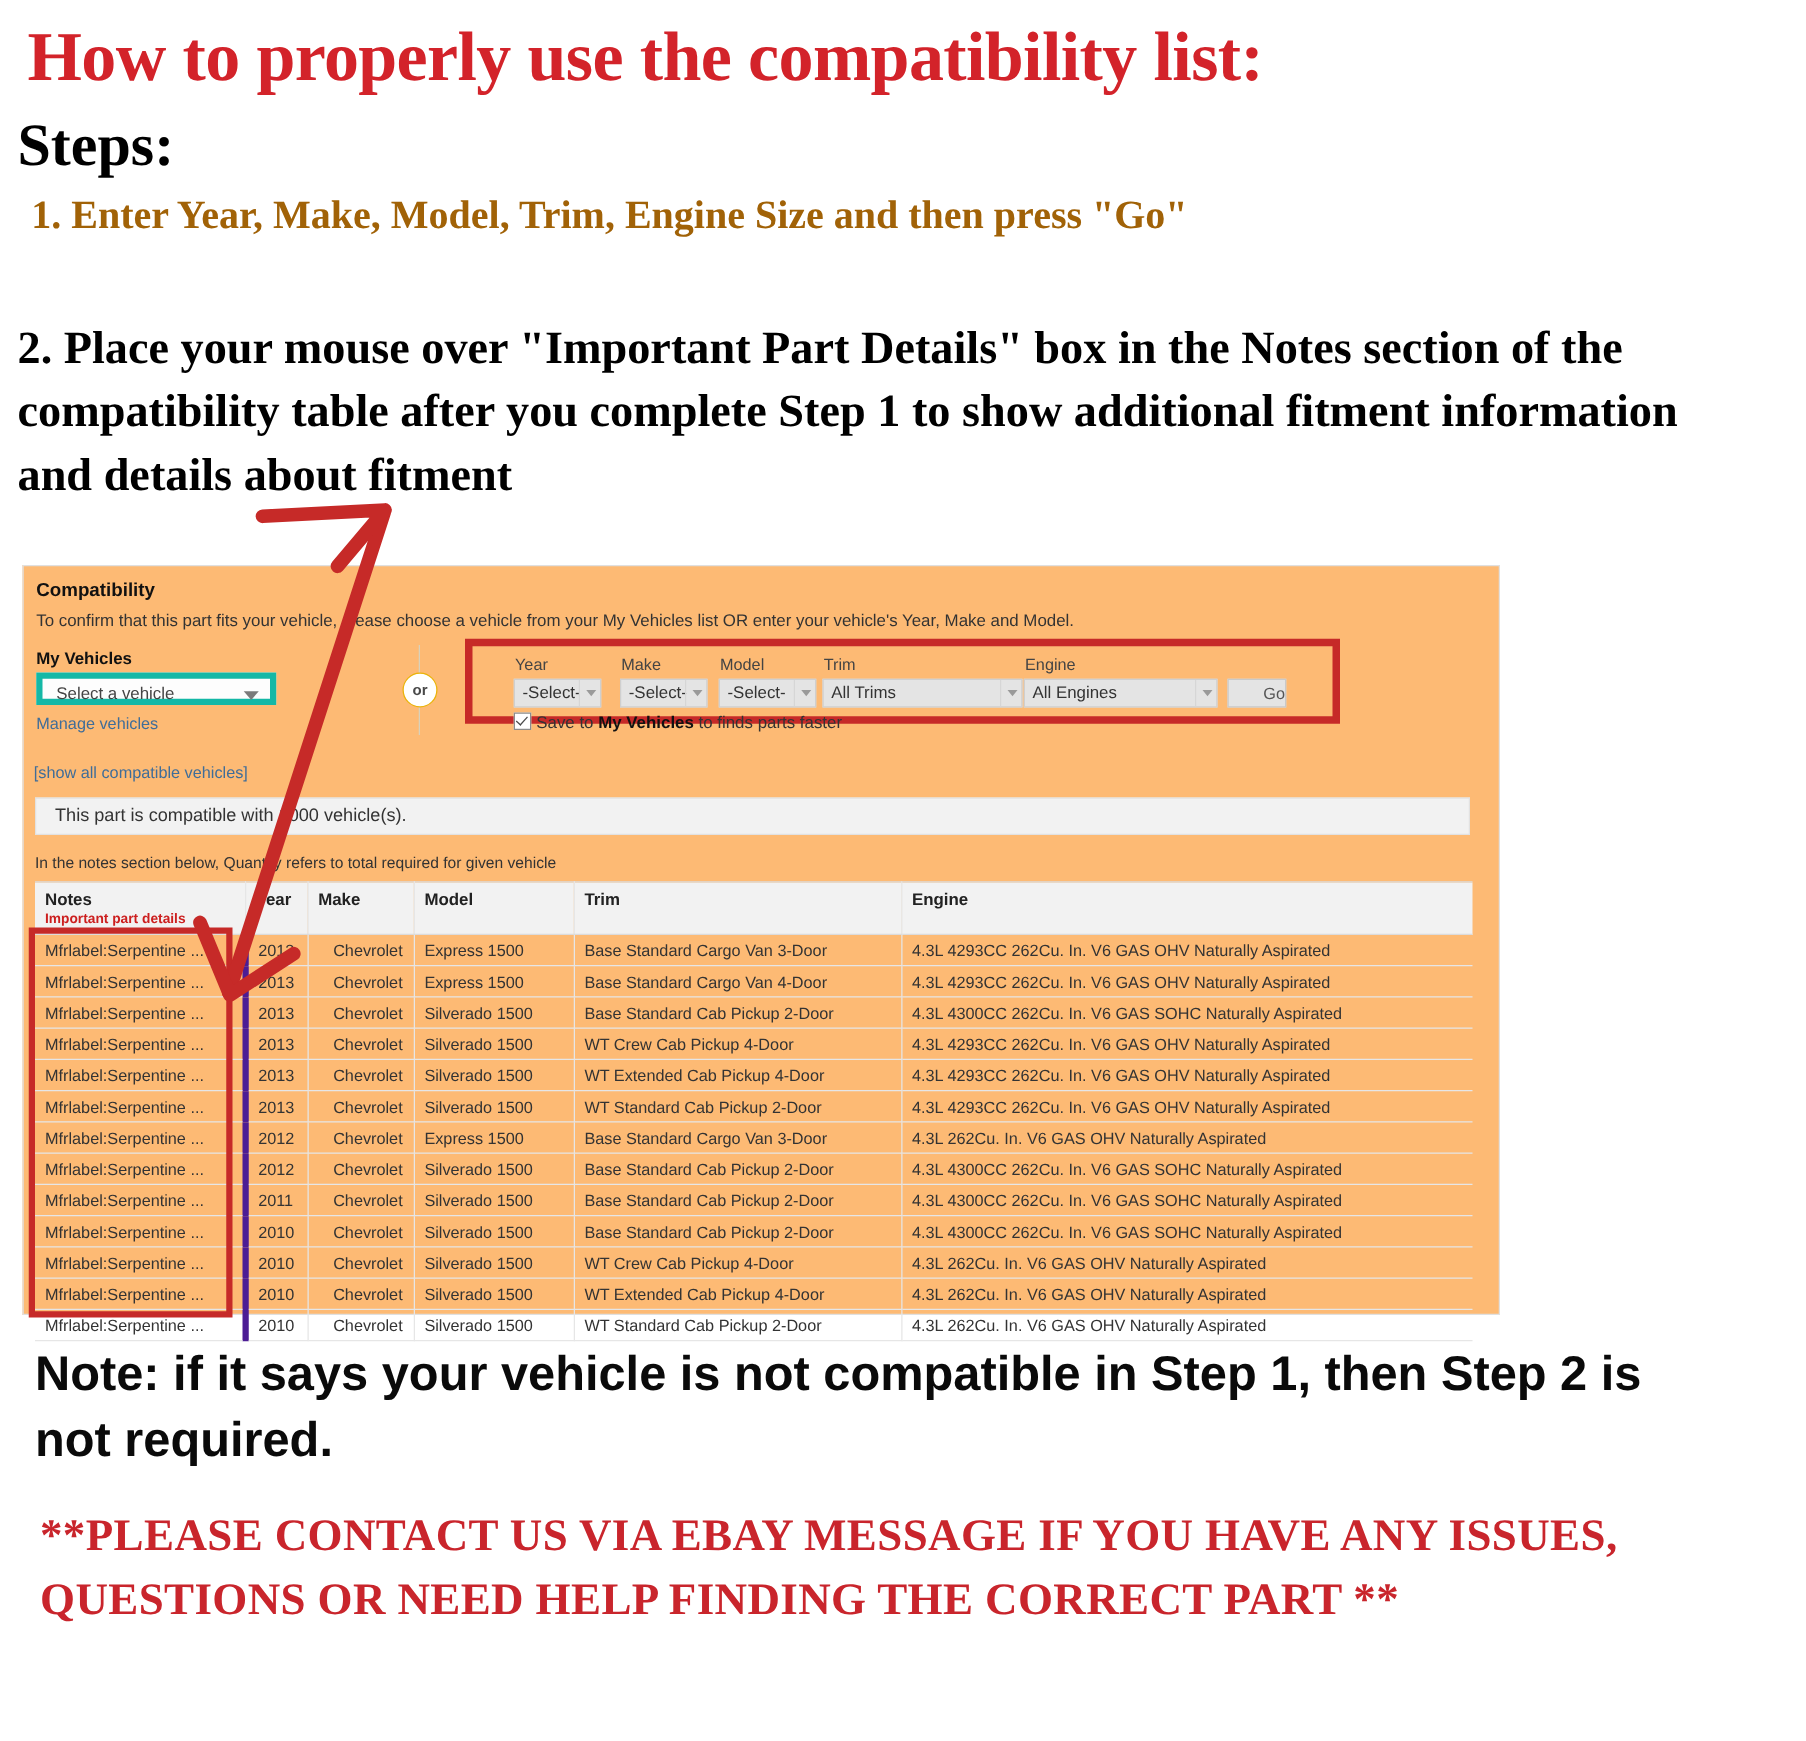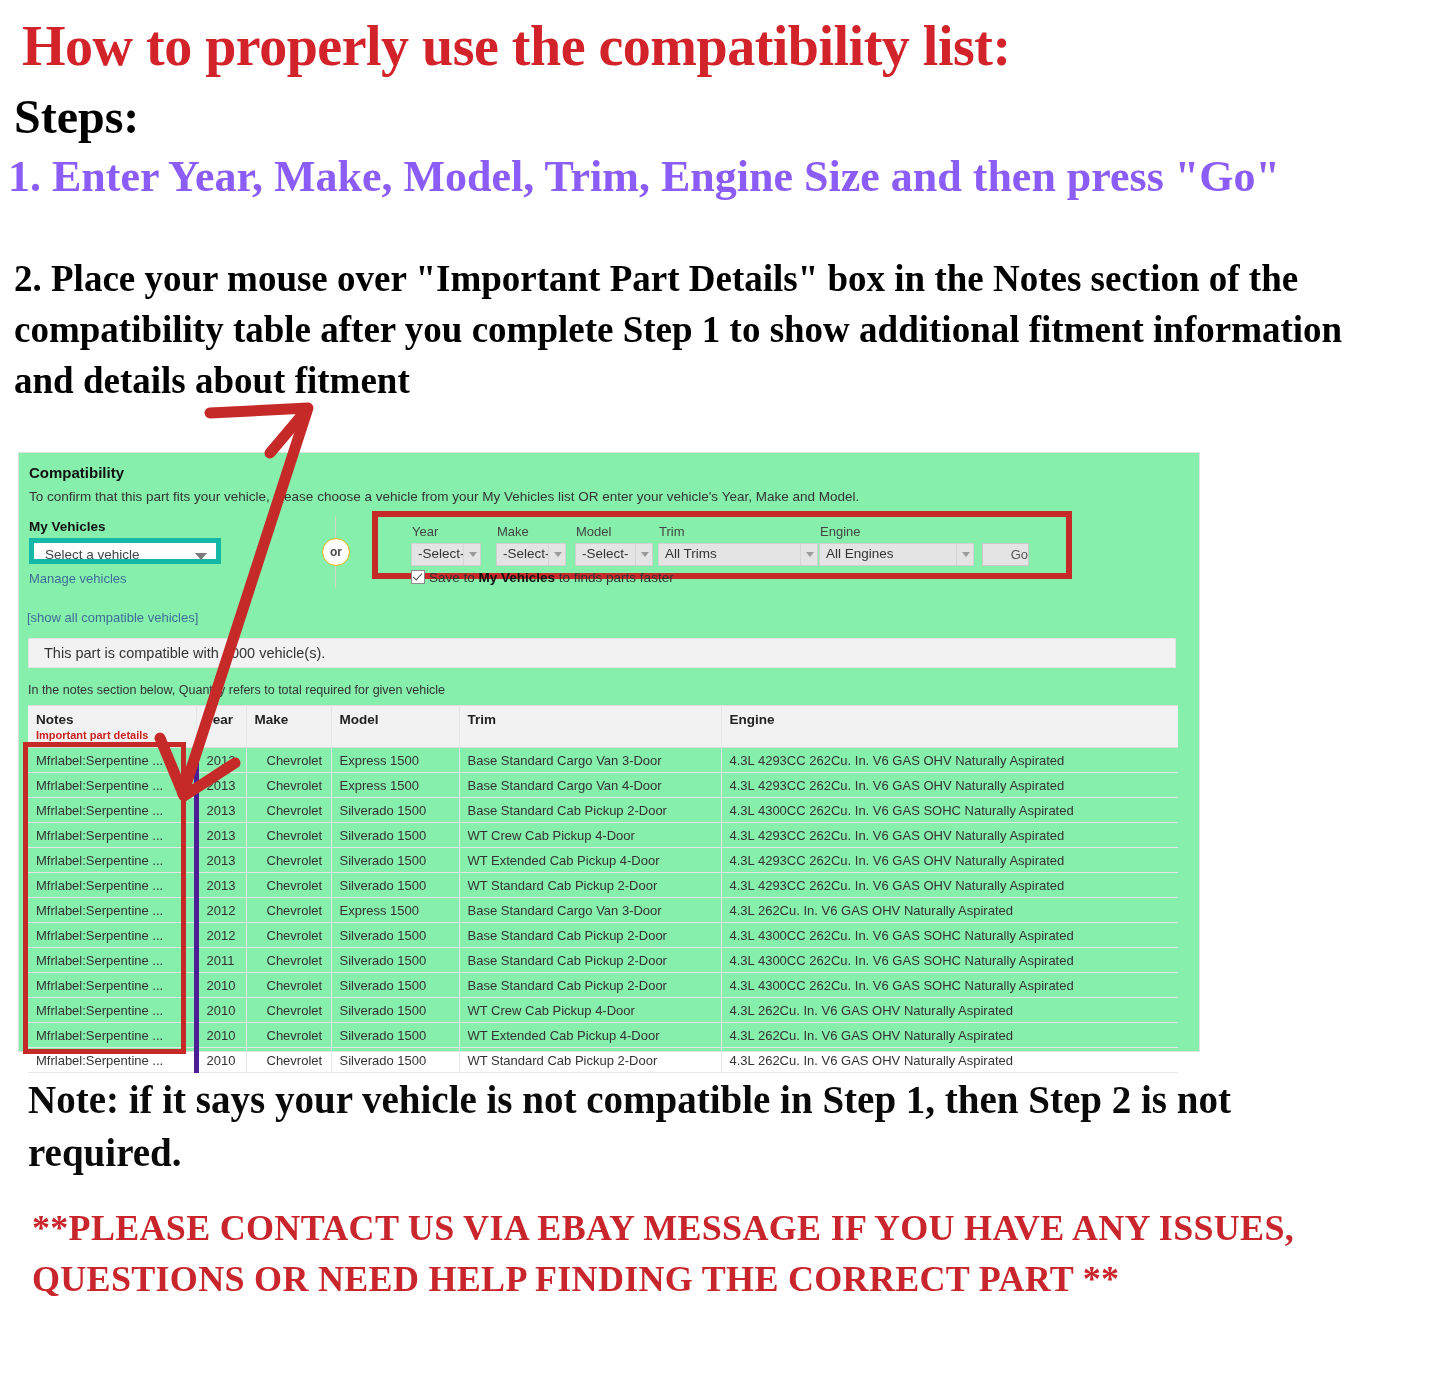--- a/index.html
+++ b/index.html
@@ -28,39 +28,39 @@
     font-size: 56px;
     color: #d3232a;
     letter-spacing: -0.5px;
   }
   #steps-label {
     left: 14px; top: 93px;
     font-size: 48px;
     color: #000000;
   }
   #step-one {
-    left: 8px; top: 155px;
-    font-size: 44px;
-    color: #8b5cf6;
+    left: 25px; top: 155px;
+    font-size: 32px;
+    color: #a16207;
   }
   #step-two {
     position: absolute;
     left: 14px; top: 253px;
     width: 1340px;
     font-family: "Liberation Serif", serif;
     font-weight: bold;
     font-size: 37px;
     line-height: 1.38;
     color: #000000;
   }
   #note-block {
     position: absolute;
     left: 28px; top: 1074px;
     width: 1340px;
-    font-family: Liberation Serif, serif;
+    font-family: Liberation Sans, sans-serif;
     font-weight: bold;
     font-size: 39px;
     line-height: 1.35;
     color: #0a0a0a;
   }
   #contact-block {
     position: absolute;
     left: 32px; top: 1203px;
     width: 1330px;
     font-family: "Liberation Serif", serif;
@@ -70,21 +70,21 @@
     color: #c9252c;
     letter-spacing: 0.3px;
   }
 
   
   #compat-panel {
     position: absolute;
     left: 18px; top: 452px;
     width: 1182px;
     height: 600px;
-    background: #86efac;
+    background: #fdba74;
     border: 1px solid #e0e0e0;
     box-sizing: border-box;
     font-family: "Liberation Sans", sans-serif;
     color: #333333;
   }
   #compat-title {
     position: absolute;
     left: 10px; top: 11px;
     font-size: 15px;
     font-weight: bold;

